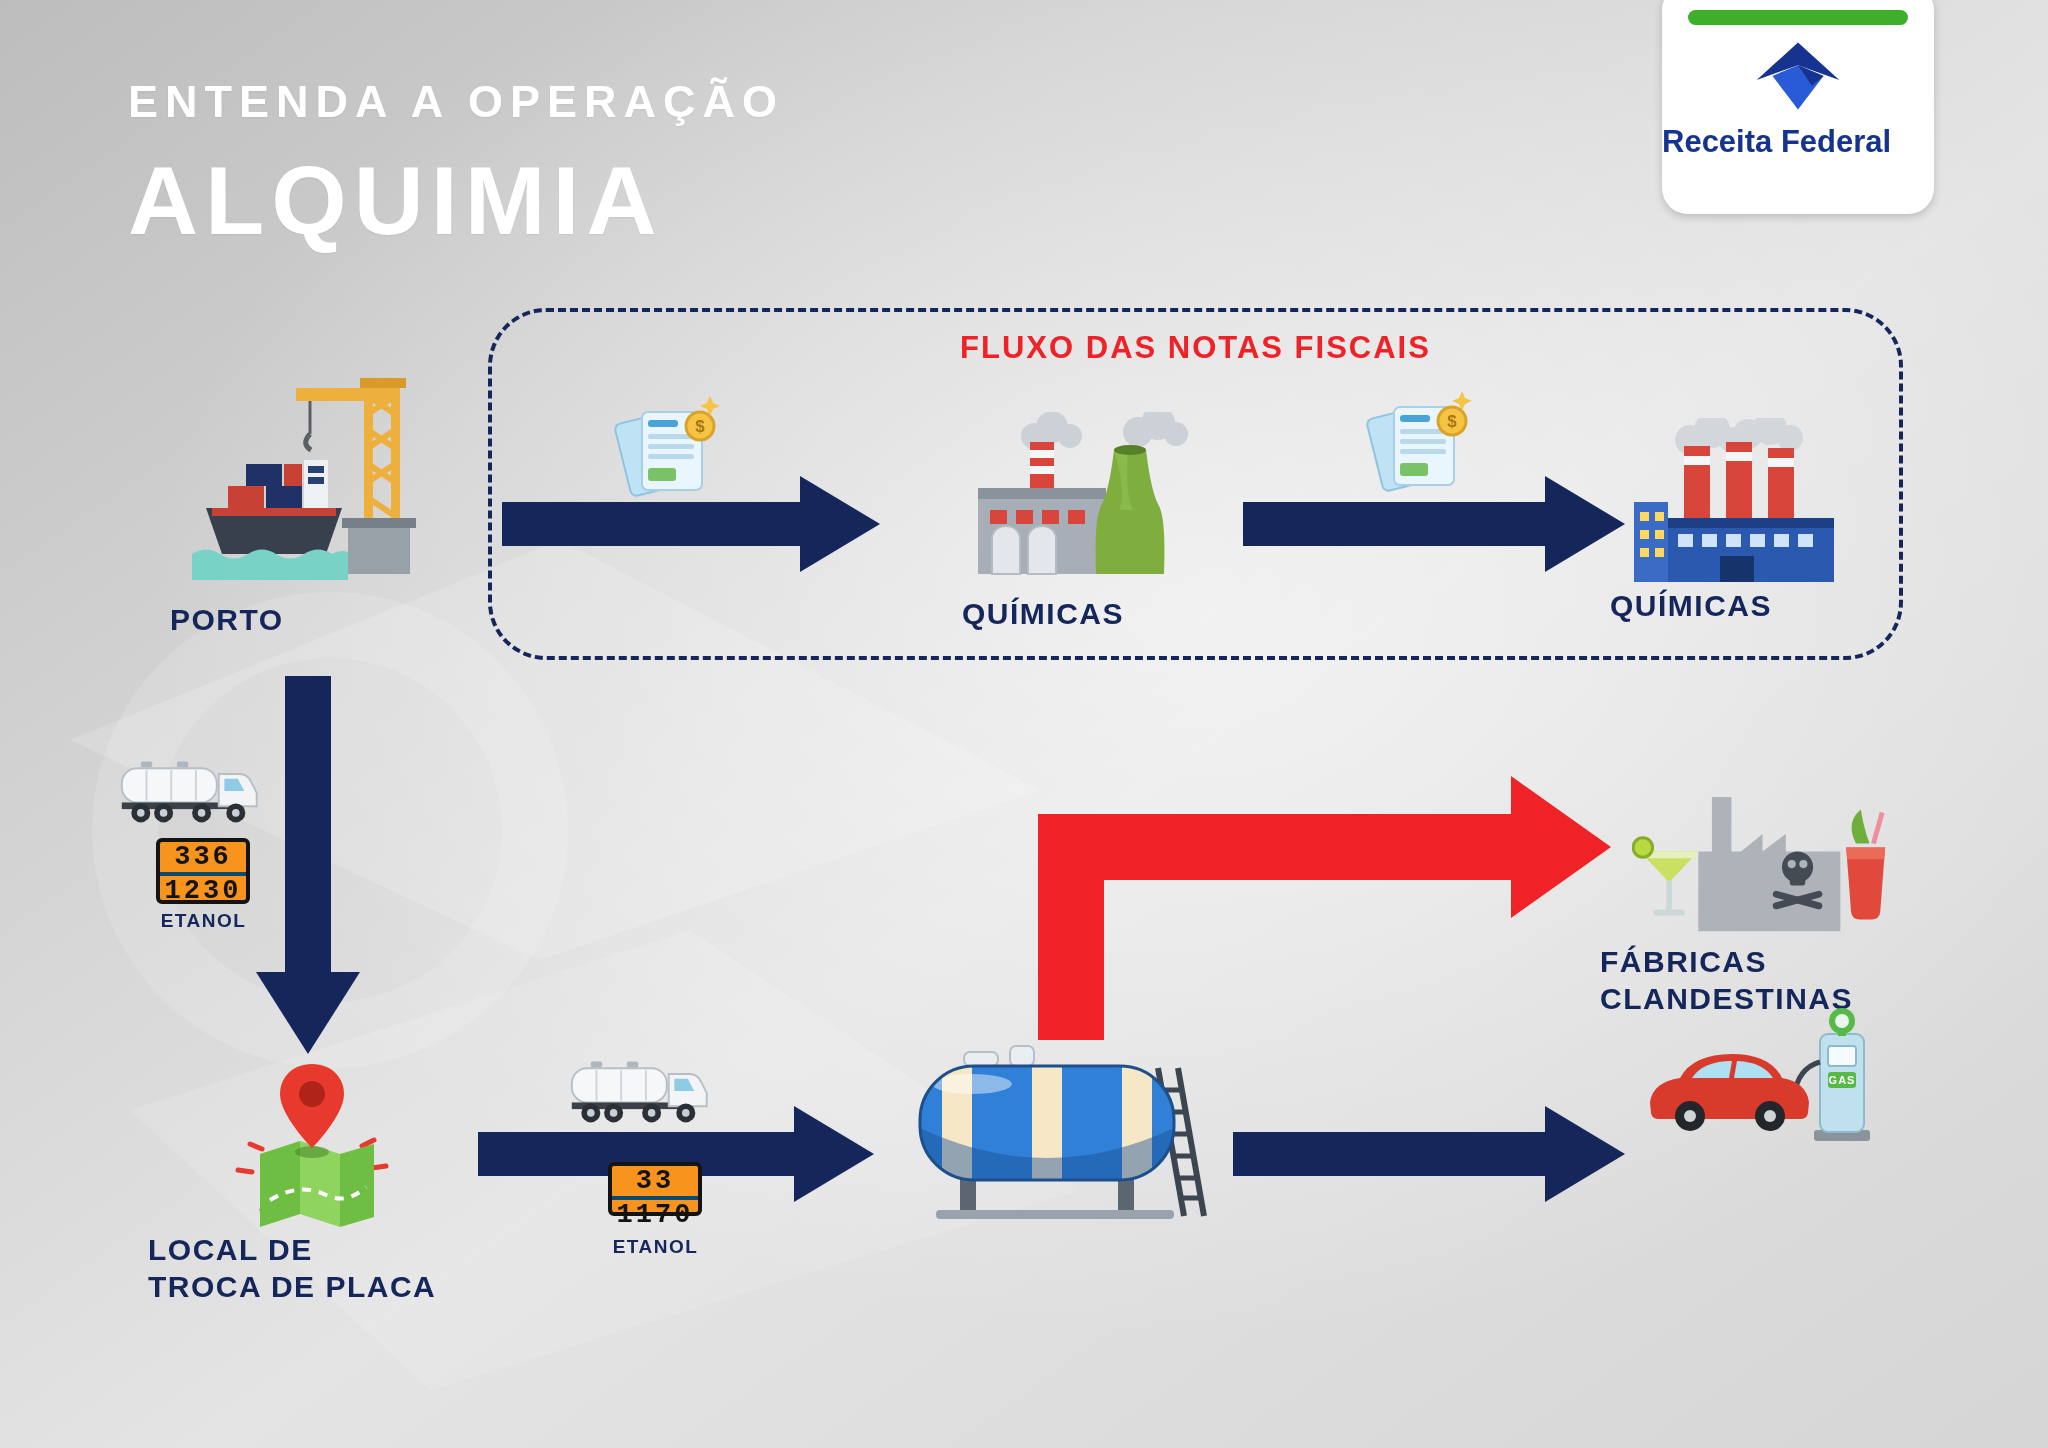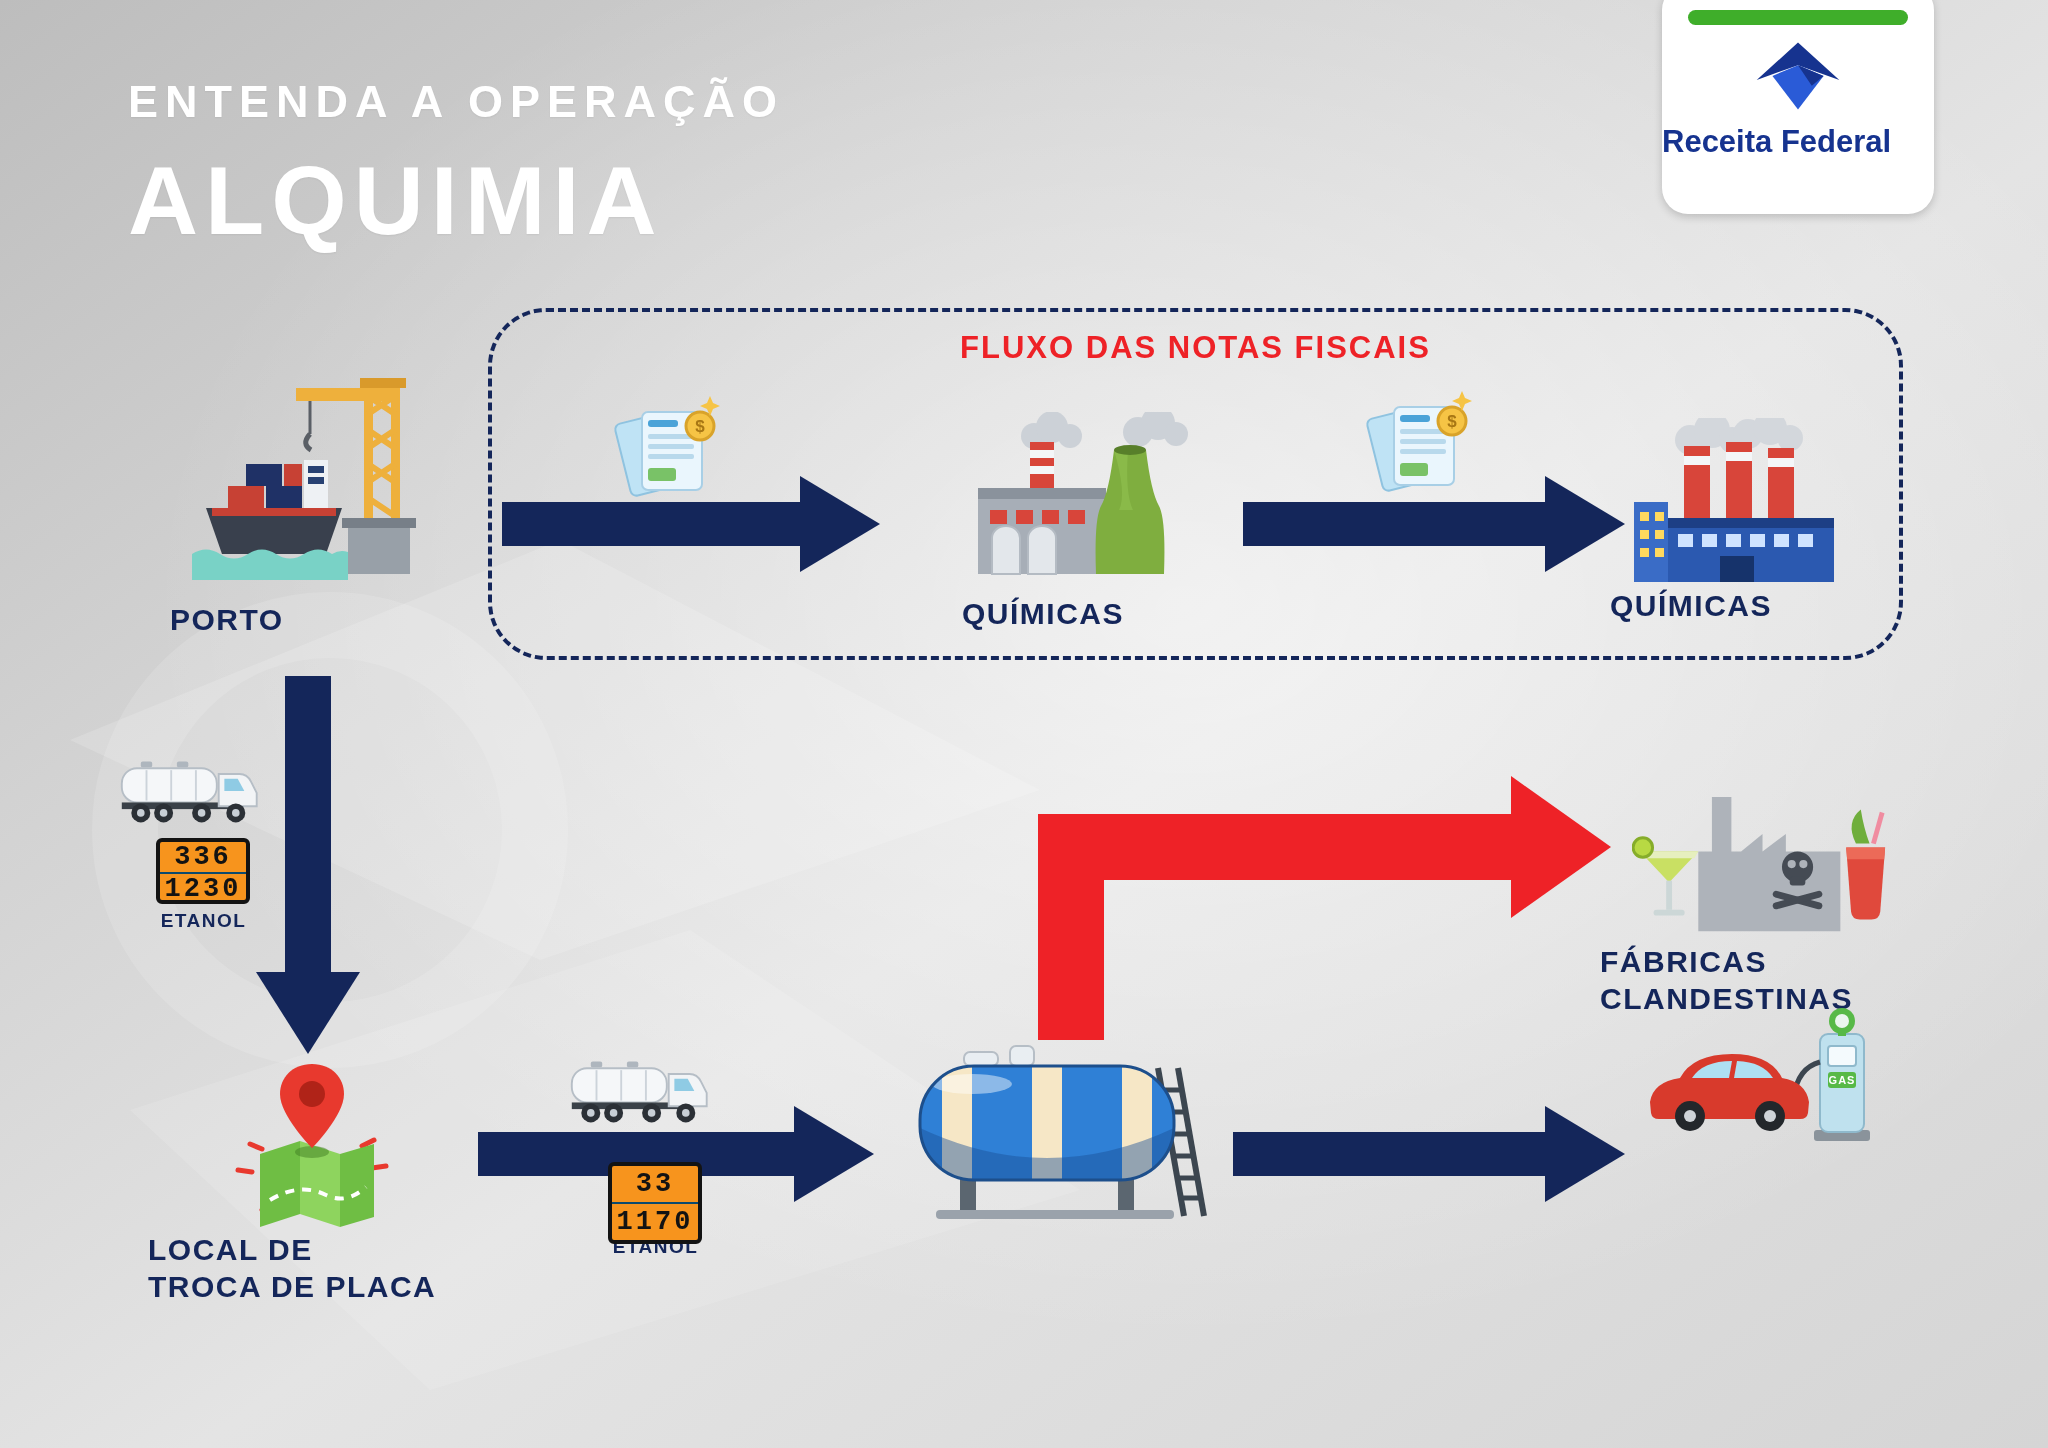--- a/index.html
+++ b/index.html
@@ -27,21 +27,21 @@
   .logo-text{position:absolute;left:0;right:0;top:140px;text-align:left;color:var(--brand_blue);font-size:31px;font-weight:700}
 
   .flow-box{border:4px dashed var(--navy);border-radius:58px}
   .flow-title{position:absolute;top:18px;left:0;right:0;text-align:center;color:var(--red);font-size:31px;font-weight:800;letter-spacing:2px}
 
   .node-label{position:absolute;color:var(--navy);font-weight:800;letter-spacing:1.5px;font-size:30px;line-height:1.22;white-space:pre-line}
   .cargo-label{position:absolute;color:var(--navy);font-weight:800;letter-spacing:1.5px;text-align:center;font-size:19px}
 
   .plate{position:absolute;background:var(--hazard_orange);border:4px solid #131313;border-radius:6px;display:flex;flex-direction:column;z-index:5}
   .plate .prow{flex:1;display:flex;align-items:center;justify-content:center;font-family:"Liberation Mono",monospace;font-weight:700;font-size:27px;color:#131313;letter-spacing:3px}
-  .plate .prow.top{border-bottom:2px solid #0c4a6e}
+  .plate .prow.top{border-bottom:4px solid #0c4a6e}
 
   .arrow{position:absolute;z-index:2}
   .arrow .shaft{position:absolute;background:var(--navy)}
   .arrow .head{position:absolute;width:0;height:0}
   .arrow.red .shaft{background:var(--red)}
 
   .icon{z-index:3}
   .node-label,.cargo-label{z-index:3}
   .gas-label{position:absolute;left:186px;top:68px;width:28px;height:16px;font-size:11px;line-height:16px;font-weight:700;color:#fff;text-align:center;letter-spacing:1px}
 </style>
@@ -295,21 +295,21 @@
           <circle cx="124" cy="67" r="10"></circle>
       </g>
       <g fill="#c8cfd6">
         <circle cx="24" cy="67" r="4"></circle>
           <circle cx="48" cy="67" r="4"></circle>
           <circle cx="88" cy="67" r="4"></circle>
           <circle cx="124" cy="67" r="4"></circle>
       </g>
     </svg>
   </div>
-  <div class="plate" style="left:608px;top:1162px;width:94px;height:82px">
+  <div class="plate" style="left:608px;top:1162px;width:94px;height:54px">
     <div class="prow top">33</div>
     <div class="prow">1170</div>
   </div>
   <div class="cargo-label" style="left:578px;top:1236px;width:155px">ETANOL</div>
 
   <div class="abs icon" style="left:912px;top:1028px;width:305px;height:195px">
     <svg viewBox="0 0 305 195">
       <defs>
           <clipPath id="tkclip">
             <rect x="8" y="38" width="254" height="114" rx="54"></rect>

